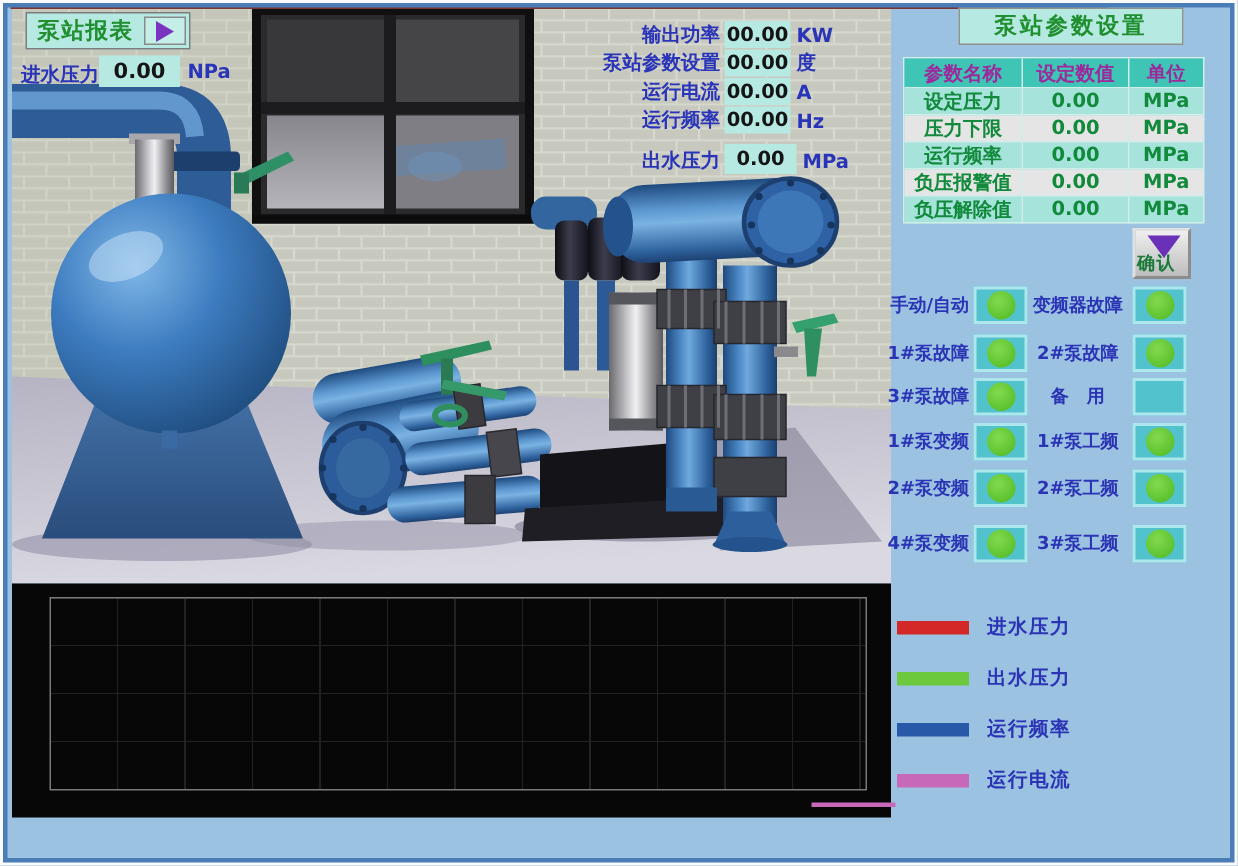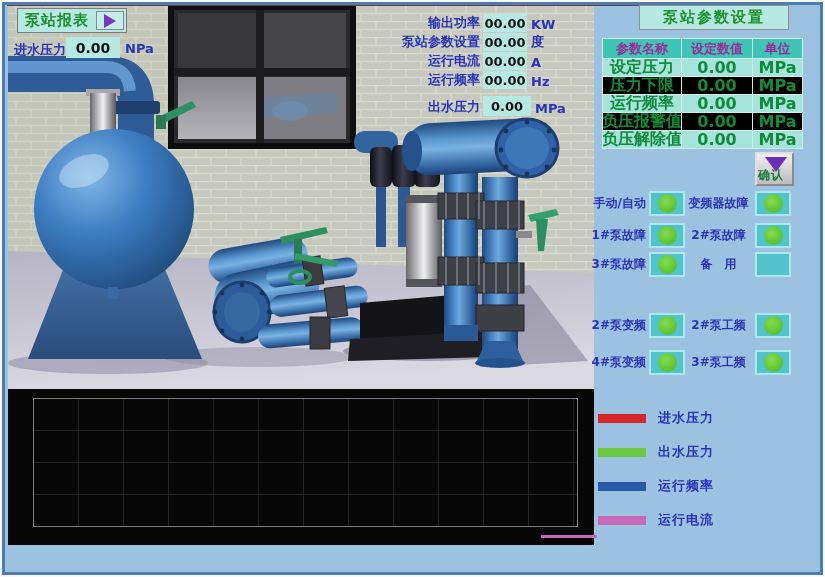--- a/index.html
+++ b/index.html
@@ -32,22 +32,22 @@
   .ro-unit{margin-left:4px;width:40px;text-align:left;}
   .ro-val.big{width:48px;height:20px;}
 
   
   .pt-title{position:absolute;left:639px;top:5px;width:150px;height:25px;background:#b6e9e1;border:1px solid #909090;display:flex;align-items:center;justify-content:center;color:#1f8f2f;font-weight:bold;font-size:15px;letter-spacing:2px;z-index:10;}
 
   .ptable{position:absolute;left:602px;top:38px;width:201px;border:1px solid #cfeee8;border-bottom:none;z-index:10;}
   .prow{display:flex;height:18px;}
   .prow.head{height:20px;background:#3fc5b5;}
   .prow.odd{background:#a5e3db;}
-  .prow.even{background:#000000;}
-  .pc{border-right:1px solid #cfeee8;border-bottom:1px solid #cfeee8;display:flex;align-items:center;justify-content:center;font-weight:bold;font-size:16px;color:#118a3c;white-space:nowrap;overflow:hidden;}
+  .prow.even{background:#e5e5e5;}
+  .pc{border-right:1px solid #cfeee8;border-bottom:1px solid #cfeee8;display:flex;align-items:center;justify-content:center;font-weight:bold;font-size:13px;color:#118a3c;white-space:nowrap;overflow:hidden;}
   .pc:last-child{border-right:none;}
   .prow.head .pc{font-size:13px;color:#9c2a9c;}
   .pc.c1{width:79px;} .pc.c2{width:71px;} .pc.c3{width:49px;}
 
   .confirm-btn{position:absolute;left:755px;top:152px;width:39px;height:34px;background:linear-gradient(#efefef,#bdbdbd);border:2px outset #e0e0e0;z-index:10;cursor:pointer;}
   .cf-tri{position:absolute;left:8px;top:3px;width:0;height:0;border-top:15px solid #6a30b8;border-left:11px solid transparent;border-right:11px solid transparent;}
   .cf-lbl{position:absolute;left:1px;bottom:0;color:#1a7a3a;font-weight:bold;font-size:12px;letter-spacing:1px;}
 
   .st-row{position:absolute;left:591px;width:202px;height:26px;display:flex;align-items:center;z-index:10;}
   .st-lbl{color:#2a34b4;font-weight:bold;font-size:12px;white-space:nowrap;}
@@ -341,20 +341,30 @@
       </span>
   </div>
   <div class="st-row" style="top:251px">
     <span class="st-lbl st-l1">3#泵故障</span>
     <span class="st-box">
         <i class="lamp"></i>
       </span>
     <span class="st-lbl st-l2">备　用</span>
     <span class="st-box"></span>
   </div>
+  <div class="st-row" style="top:281px">
+    <span class="st-lbl st-l1">1#泵变频</span>
+    <span class="st-box">
+        <i class="lamp"></i>
+      </span>
+    <span class="st-lbl st-l2">1#泵工频</span>
+    <span class="st-box">
+        <i class="lamp"></i>
+      </span>
+  </div>
   <div class="st-row" style="top:312px">
     <span class="st-lbl st-l1">2#泵变频</span>
     <span class="st-box">
         <i class="lamp"></i>
       </span>
     <span class="st-lbl st-l2">2#泵工频</span>
     <span class="st-box">
         <i class="lamp"></i>
       </span>
   </div>

